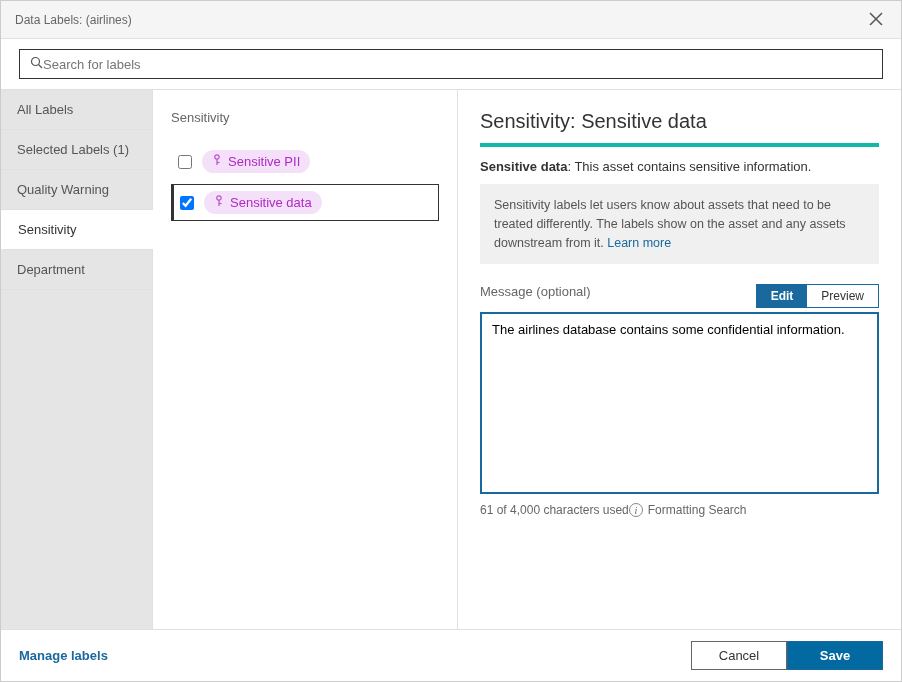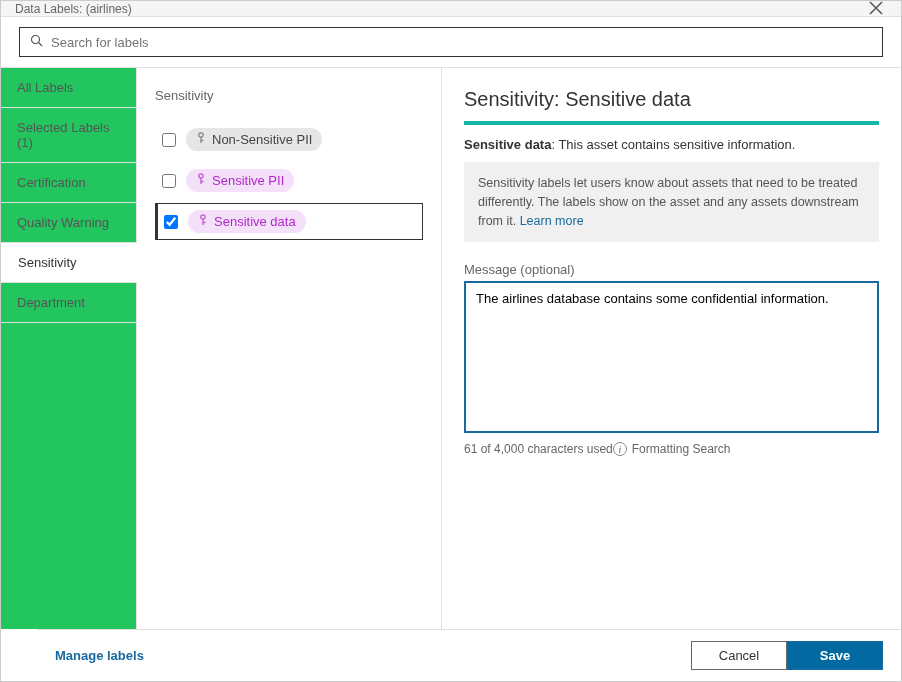--- a/index.html
+++ b/index.html
@@ -16,21 +16,21 @@
       display: flex;
       flex-direction: column;
       height: 100%;
       border: 1px solid #ccc;
     }
     .titlebar {
       display: flex;
       justify-content: space-between;
       align-items: center;
       padding: 0 14px;
-      height: 16px;
+      height: 38px;
       background: #f5f5f5;
       border-bottom: 1px solid #e0e0e0;
       color: #666;
       font-size: 12px;
     }
     .close-x {
       cursor: pointer;
       font-size: 18px;
       color: #555;
       line-height: 1;
@@ -39,42 +39,41 @@
     .searchbar-wrap {
       padding: 10px 18px;
       background: #fff;
     }
     .searchbar {
       border: 1px solid #333;
       height: 30px;
       display: flex;
       align-items: center;
       padding: 0 10px;
-      gap: 8px;
     }
     .searchbar input {
       border: none;
       outline: none;
       flex: 1;
       font-size: 13px;
       background: transparent;
     }
     .searchbar .mag {
       font-size: 13px;
       color: #555;
     }
     .content {
       flex: 1;
       display: flex;
       border-top: 1px solid #e0e0e0;
       min-height: 0;
     }
     .sidebar {
-      width: 136px;
-      background: #22c55e;
+      width: 152px;
+      background: #e5e5e5;
       border-right: 1px solid #e0e0e0;
     }
     .sidebar-item {
       padding: 12px 16px;
       font-size: 13px;
       color: #555;
       border-bottom: 1px solid #e0e0e0;
       cursor: pointer;
     }
     .sidebar-item.active {
@@ -194,21 +193,21 @@
       background: #fff;
       color: #333;
     }
     .toggle-btn.active {
       background: #1a699e;
       color: #fff;
       font-weight: 600;
     }
     .msg-textarea {
       width: 100%;
-      height: 152px;
+      height: 182px;
       border: 2px solid #1a699e;
       padding: 8px 10px;
       font-size: 13px;
       font-family: inherit;
       resize: none;
       outline: none;
     }
     .msg-footer {
       display: flex;
       align-items: center;
@@ -234,21 +233,20 @@
       font-style: italic;
       font-family: Georgia, serif;
     }
     .footer {
       height: 52px;
       border-top: 1px solid #e0e0e0;
       display: flex;
       align-items: center;
       justify-content: space-between;
       padding: 0 18px;
-      margin-left: 36px;
     }
     .manage-link {
       color: #1a699e;
       font-weight: 600;
       cursor: pointer;
       font-size: 13px;
     }
     .footer-buttons {
       display: flex;
       gap: 0;
@@ -293,42 +291,28 @@
       </span>
       <input type="text" placeholder="Search for labels" style="">
     </div>
   </div>
 
   <div class="content">
 
     <div class="sidebar">
       <div class="sidebar-item"><span>All Labels</span></div>
       <div class="sidebar-item"><span>Selected Labels (1)</span></div>
-      <div class="sidebar-item"><span>Certification</span></div>
       <div class="sidebar-item"><span>Quality Warning</span></div>
       <div class="sidebar-item active"><span>Sensitivity</span></div>
       <div class="sidebar-item"><span>Department</span></div>
     </div>
 
     <div class="label-list-panel">
       <div class="label-list-title">Sensitivity</div>
 
-      <div class="label-row">
-        <input type="checkbox" style="">
-        <span class="pill gray">
-          <span class="key-icon">
-            <svg width="10" height="12" viewBox="0 0 10 12">
-                <circle cx="5" cy="3" r="2.2" stroke="#666" stroke-width="1.2" fill="none"></circle>
-                <line x1="5" y1="5" x2="5" y2="11" stroke="#666" stroke-width="1.2"></line>
-                <line x1="5" y1="8.5" x2="7.5" y2="8.5" stroke="#666" stroke-width="1.2"></line>
-              </svg>
-          </span>
-          <span>Non-Sensitive PII</span>
-        </span>
-      </div>
 
       <div class="label-row">
         <input type="checkbox" style="">
         <span class="pill purple">
           <span class="key-icon">
             <svg width="10" height="12" viewBox="0 0 10 12">
                 <circle cx="5" cy="3" r="2.2" stroke="#b028c7" stroke-width="1.2" fill="none"></circle>
                 <line x1="5" y1="5" x2="5" y2="11" stroke="#b028c7" stroke-width="1.2"></line>
                 <line x1="5" y1="8.5" x2="7.5" y2="8.5" stroke="#b028c7" stroke-width="1.2"></line>
               </svg>
@@ -359,20 +343,24 @@
       <div class="desc-line">
         <span class="bold">Sensitive data</span><span>: This asset contains sensitive information.</span>
       </div>
 
       <div class="info-box">
         <span>Sensitivity labels let users know about assets that need to be treated differently. The labels show on the asset and any assets downstream from it. </span><a>Learn more</a>
       </div>
 
       <div class="msg-header-row">
         <span class="msg-label">Message (optional)</span>
+        <div class="toggle">
+          <div class="toggle-btn active">Edit</div>
+          <div class="toggle-btn">Preview</div>
+        </div>
       </div>
 
       <textarea class="msg-textarea" style="">The airlines database contains some confidential information.</textarea>
 
       <div class="msg-footer">
         <span>61 of 4,000 characters used</span>
         <span class="fmt-guide">
           <span class="info-circ">i</span>
           <span>Formatting Search</span>
         </span>

